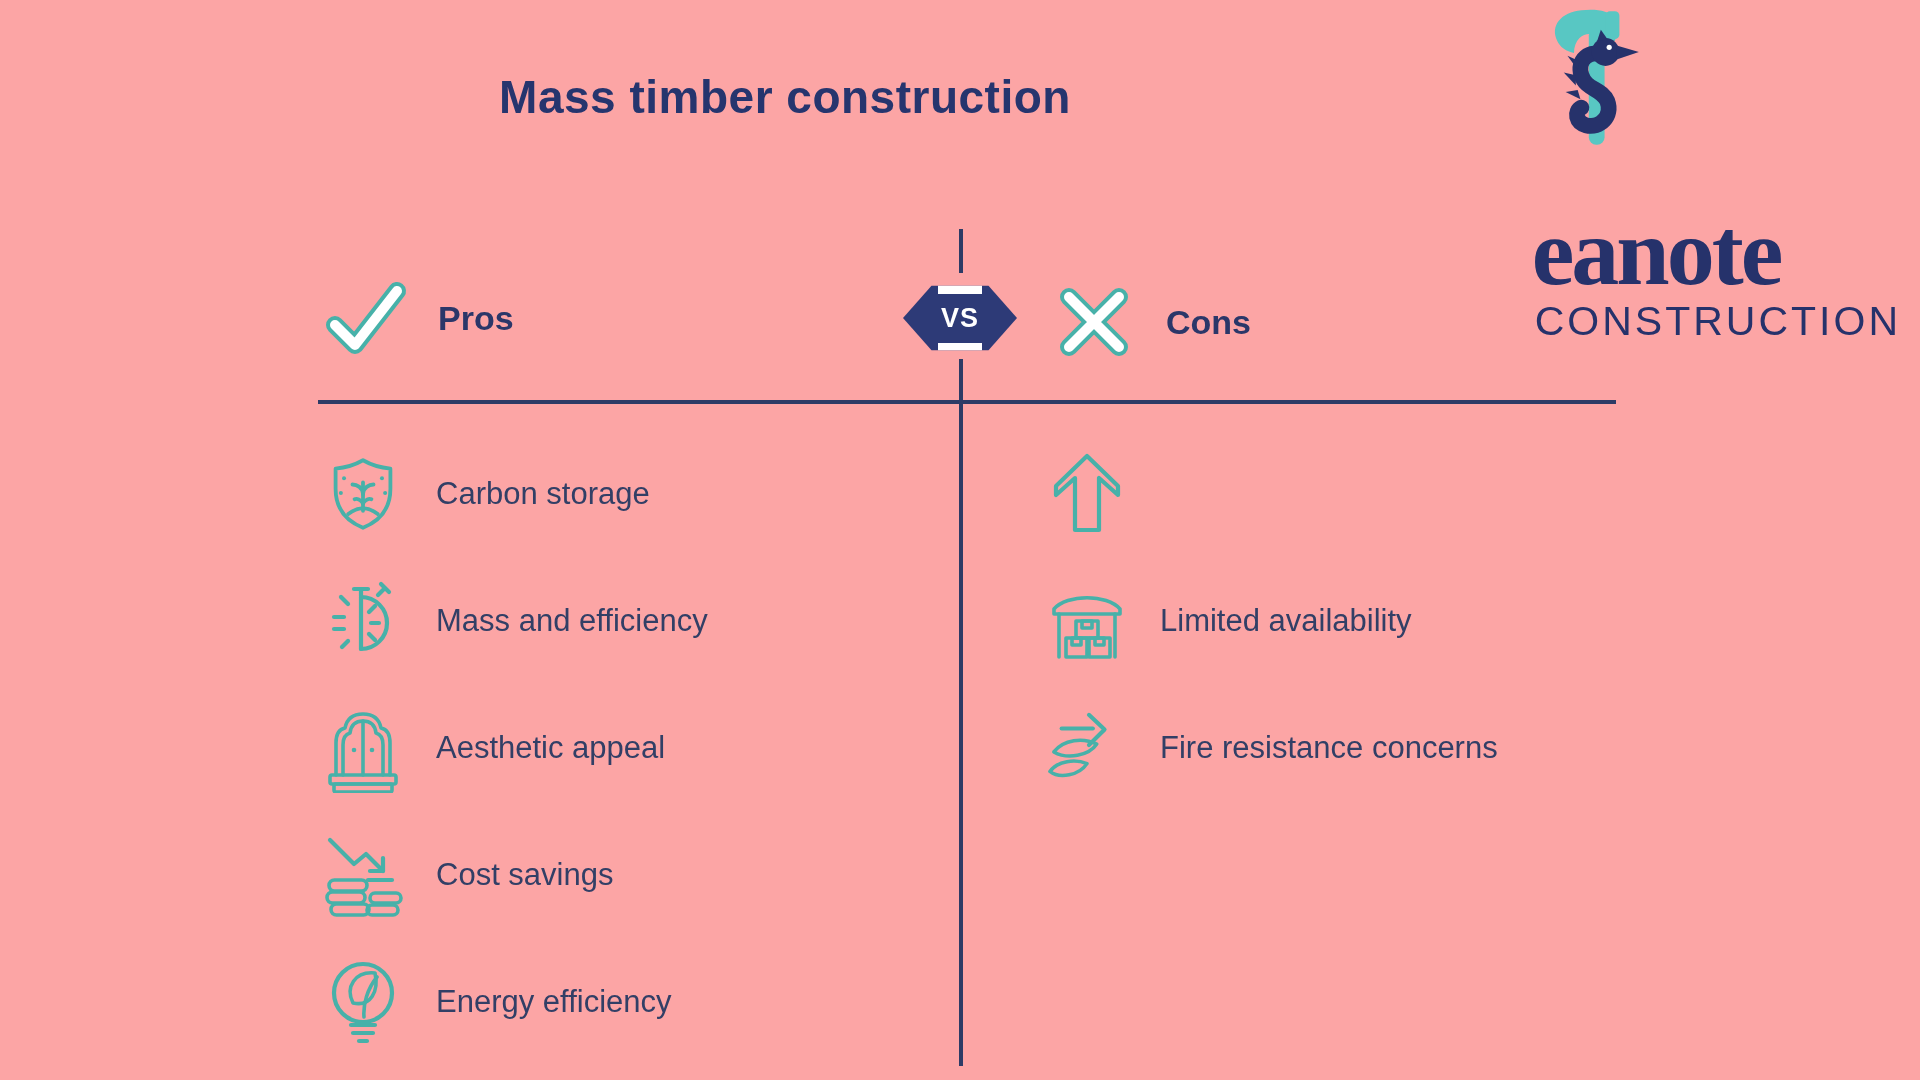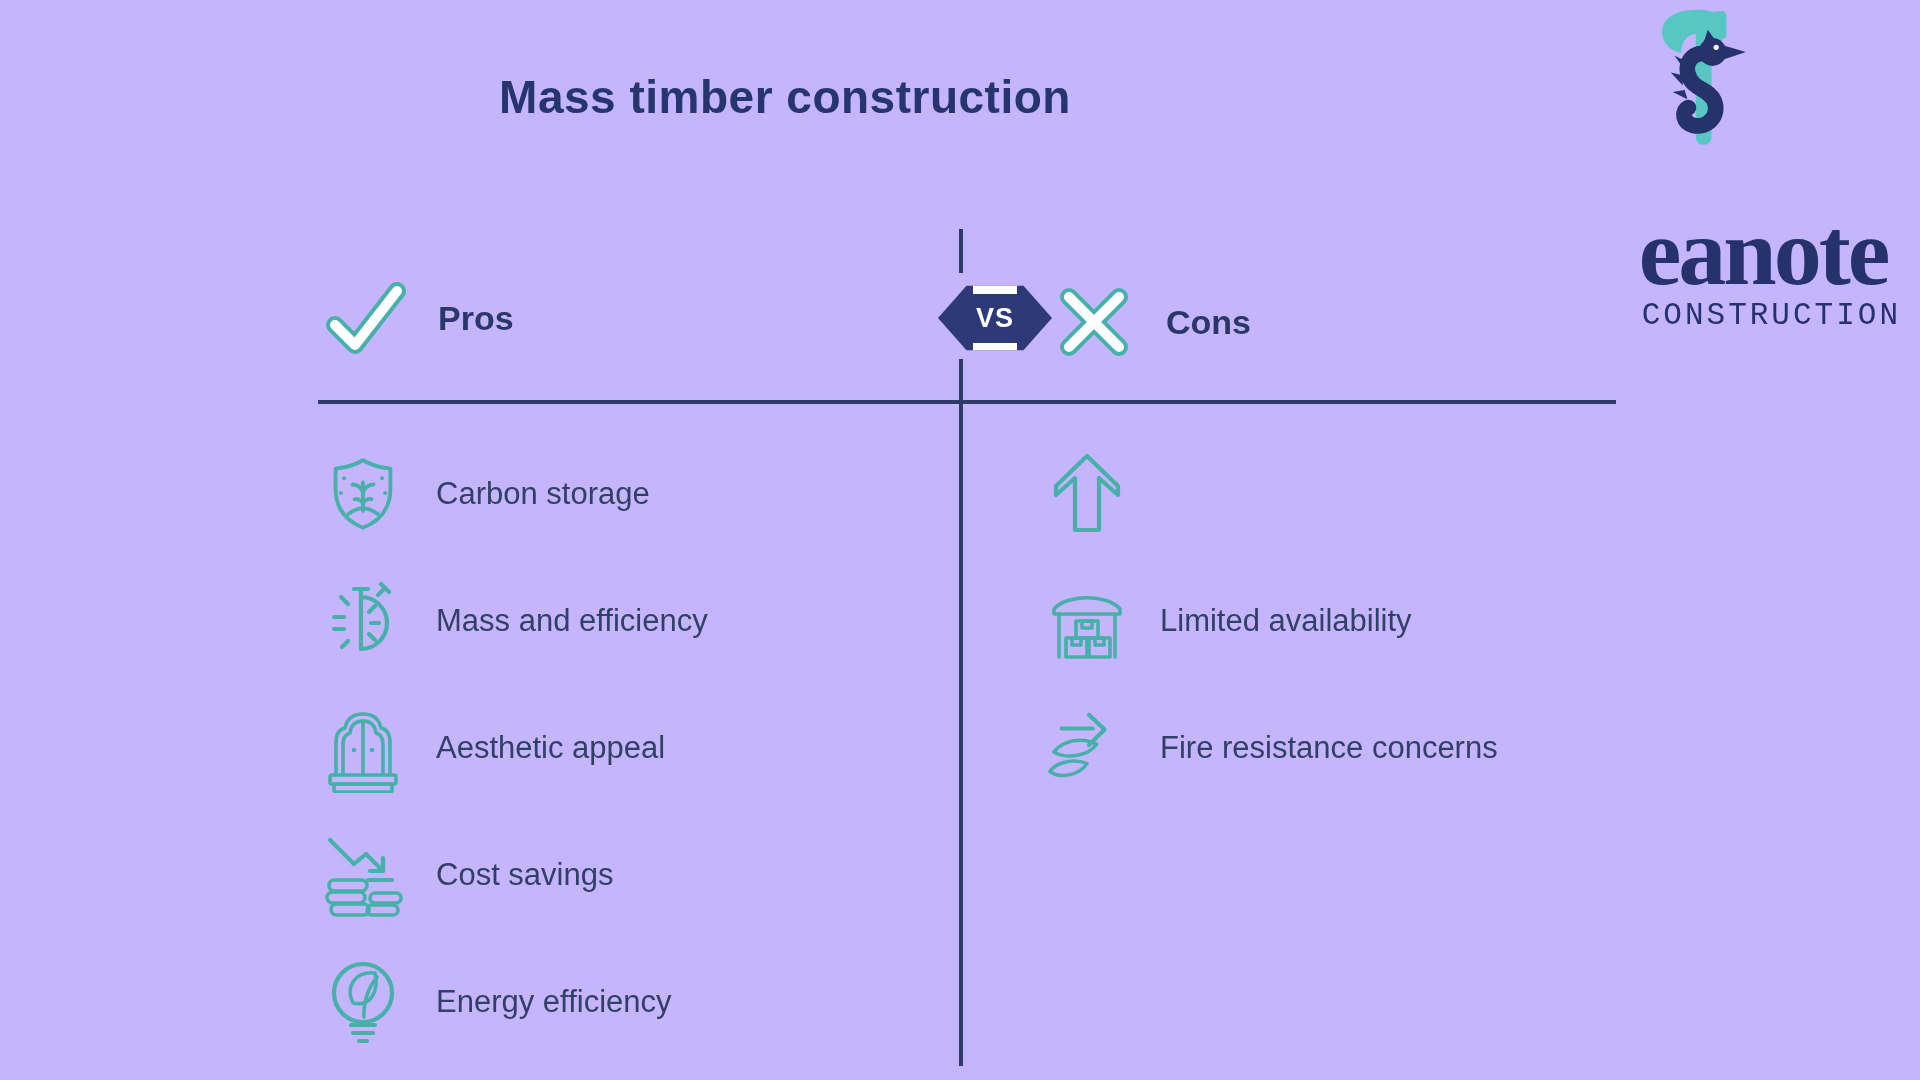--- a/index.html
+++ b/index.html
@@ -1,39 +1,39 @@
 <!DOCTYPE html>
 <html><head>
 <meta charset="utf-8">
 <style>
   * { margin:0; padding:0; box-sizing:border-box; }
   html,body { width:1920px; height:1080px; background:#ffffff; overflow:hidden;
               font-family:"Liberation Sans", sans-serif; }
-  .stage { position:relative; width:1920px; height:1080px; background:#c4b5fd; }
+  .stage { position:relative; width:1920px; height:1080px; background:#fca5a5; }
 
   
   .main-title { position:absolute; top:70px; left:0; width:1570px; text-align:center;
                 font-size:46px; font-weight:bold; color:#26356e; letter-spacing:0.5px; }
 
   
   .logo { position:absolute; top:4px; right:19px; display:flex; align-items:flex-start;flex-direction:column; }
   .logo-mark { width:102px; height:160px; }
   .logo-text { margin-left:-16px; margin-top:44px; }
   .logo-name { font-family:"Liberation Serif", serif; font-weight:600; font-size:96px;
                line-height:0.92; color:#26326b; letter-spacing:-3px; }
-  .logo-sub  { font-size:31px; font-weight:400; letter-spacing:3px; color:#26326b;
-               margin-top:2px; padding-left:3px;font-family:Liberation Mono, monospace; }
+  .logo-sub  { font-size:41px; font-weight:400; letter-spacing:3px; color:#26326b;
+               margin-top:2px; padding-left:3px; }
 
   
   .hline { position:absolute; left:318px; top:400px; width:1298px; height:4px; background:#2d3b66; }
   .vline-top { position:absolute; left:959px; top:229px; width:4px; height:44px; background:#2d3b66; }
   .vline-bottom { position:absolute; left:959px; top:359px; width:4px; height:707px; background:#2d3b66; }
 
   
-  .vs-badge { position:absolute; left:938px; top:283px; width:114px; height:70px;
+  .vs-badge { position:absolute; left:903px; top:283px; width:114px; height:70px;
               background:#2d3a77; display:flex; align-items:center; justify-content:center;
               clip-path:polygon(0% 50%, 25% 4%, 75% 4%, 100% 50%, 75% 96%, 25% 96%); }
   .vs-badge::before { content:""; position:absolute; top:0; left:31%; width:38%; height:15%; background:#fff; }
   .vs-badge::after  { content:""; position:absolute; bottom:0; left:31%; width:38%; height:15%; background:#fff; }
   .vs-label { color:#ffffff; font-weight:bold; font-size:27px; letter-spacing:1px; }
 
   
   .col-header { position:absolute; top:278px; display:flex; align-items:center; }
   .pros-header { left:320px; }
   .cons-header { left:1048px; }

